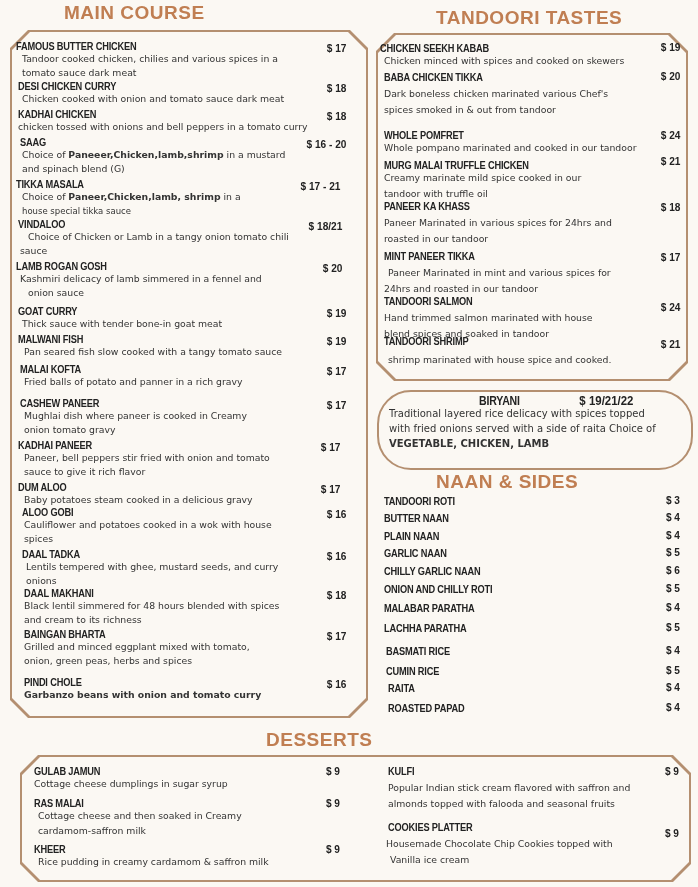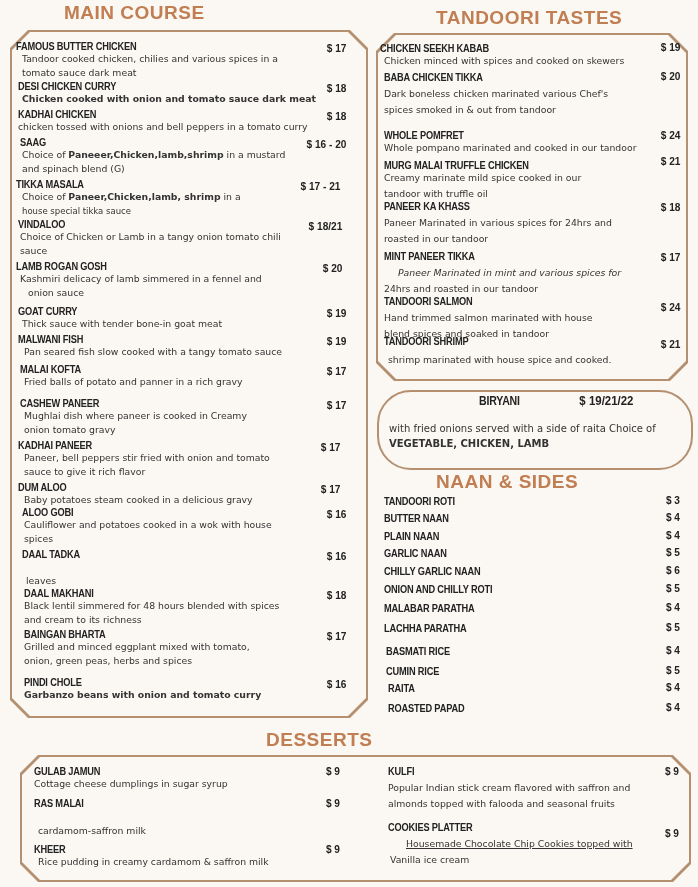--- a/index.html
+++ b/index.html
@@ -74,35 +74,35 @@
 <div class="oct-wrap oct" style="left:10px; top:30px; width:358px; height:688px;">
   <div class="inner oct"></div>
 </div>
 <div id="main-items" style="position:absolute; left:10px; top:30px; width:358px; height:688px;">
     <span class="name" style="left:6px; top:10px;">FAMOUS BUTTER CHICKEN</span>
     <span class="price" style="right:22px; top:12px;">$ 17</span>
     <span class="desc" style="left:12px; top:22px;">Tandoor cooked chicken, chilies and various spices in a</span>
     <span class="desc" style="left:12px; top:36px;"> tomato sauce dark meat</span>
     <span class="name" style="left:8px; top:50px;">DESI CHICKEN CURRY</span>
     <span class="price" style="right:22px; top:52px;">$ 18</span>
-    <span class="desc" style="left:12px; top:62px;font-weight:bold;">Chicken cooked with onion and tomato sauce dark meat</span>
+    <span class="desc" style="left:12px; top:62px;">Chicken cooked with onion and tomato sauce dark meat</span>
     <span class="name" style="left:8px; top:78px;">KADHAI CHICKEN</span>
     <span class="price" style="right:22px; top:80px;">$ 18</span>
     <span class="desc" style="left:8px; top:90px;">chicken tossed with onions and bell peppers in a tomato curry</span>
     <span class="name" style="left:10px; top:106px;">SAAG</span>
     <span class="price" style="right:22px; top:108px;">$ 16 - 20</span>
     <span class="desc" style="left:12px; top:118px;"><span>Choice of </span><b>Paneeer,Chicken,lamb,shrimp</b><span> in a mustard</span></span>
     <span class="desc" style="left:12px; top:132px; ">and spinach blend (G)</span>
     <span class="name" style="left:6px; top:148px;">TIKKA MASALA</span>
     <span class="price" style="right:28px; top:150px;">$ 17 - 21</span>
     <span class="desc" style="left:12px; top:160px;"><span>Choice of </span><b>Paneer,Chicken,lamb, shrimp</b><span> in a</span></span>
     <span class="desc" style="left:12px; top:174px; font-size:8.5px;">house special tikka sauce</span>
     <span class="name" style="left:8px; top:188px;">VINDALOO</span>
     <span class="price" style="right:26px; top:190px;">$ 18/21</span>
-    <span class="desc" style="left:10px; top:200px;">Choice of Chicken or Lamb in a tangy onion tomato chili</span>
+    <span class="desc" style="left:18px; top:200px;">Choice of Chicken or Lamb in a tangy onion tomato chili</span>
     <span class="desc" style="left:10px; top:214px;">sauce</span>
     <span class="name" style="left:6px; top:230px;">LAMB ROGAN GOSH</span>
     <span class="price" style="right:26px; top:232px;">$ 20</span>
     <span class="desc" style="left:10px; top:242px;">Kashmiri delicacy of lamb simmered in a fennel and</span>
     <span class="desc" style="left:10px; top:256px;margin-left:8px;">onion sauce</span>
     <span class="name" style="left:8px; top:275px;">GOAT CURRY</span>
     <span class="price" style="right:22px; top:277px;">$ 19</span>
     <span class="desc" style="left:12px; top:287px;">Thick sauce with tender bone-in goat meat</span>
     <span class="name" style="left:8px; top:303px;">MALWANI FISH</span>
     <span class="price" style="right:22px; top:305px;">$ 19</span>
@@ -120,21 +120,22 @@
     <span class="desc" style="left:14px; top:435px;">sauce to give it rich flavor</span>
     <span class="name" style="left:8px; top:451px;">DUM ALOO</span>
     <span class="price" style="right:28px; top:453px;">$ 17</span>
     <span class="desc" style="left:14px; top:463px;">Baby potatoes steam cooked in a delicious gravy</span>
     <span class="name" style="left:12px; top:476px;">ALOO GOBI</span>
     <span class="price" style="right:22px; top:478px;">$ 16</span>
     <span class="desc" style="left:14px; top:488px;">Cauliflower and potatoes cooked in a wok with house</span>
     <span class="desc" style="left:14px; top:502px;">spices</span>
     <span class="name" style="left:12px; top:518px;">DAAL TADKA</span>
     <span class="price" style="right:22px; top:520px;">$ 16</span>
-    <span class="desc" style="left:16px; top:544px;">leaves</span>
+    <span class="desc" style="left:16px; top:530px;">Lentils tempered with ghee, mustard seeds, and curry</span>
+    <span class="desc" style="left:16px; top:544px;">onions</span>
     <span class="name" style="left:14px; top:557px;">DAAL MAKHANI</span>
     <span class="price" style="right:22px; top:559px;">$ 18</span>
     <span class="desc" style="left:14px; top:569px;">Black lentil simmered for 48 hours blended with spices</span>
     <span class="desc" style="left:14px; top:583px;">and cream to its richness</span>
     <span class="name" style="left:14px; top:598px;">BAINGAN BHARTA</span>
     <span class="price" style="right:22px; top:600px;">$ 17</span>
     <span class="desc" style="left:14px; top:610px;">Grilled and minced eggplant mixed with tomato,</span>
     <span class="desc" style="left:14px; top:624px;">onion,  green peas, herbs and spices</span>
     <span class="name" style="left:14px; top:646px;">PINDI CHOLE</span>
     <span class="price" style="right:22px; top:648px;">$ 16</span>
@@ -158,34 +159,35 @@
     <span class="name" style="left:8px; top:126px;">MURG MALAI TRUFFLE CHICKEN</span>
     <span class="price" style="right:8px; top:122px;">$ 21</span>
     <span class="desc" style="left:8px; top:138px;">Creamy marinate mild spice cooked in our</span>
     <span class="desc" style="left:8px; top:154px;">tandoor with truffle oil</span>
     <span class="name" style="left:8px; top:167px;">PANEER KA KHASS</span>
     <span class="price" style="right:8px; top:168px;">$ 18</span>
     <span class="desc" style="left:8px; top:183px;">Paneer Marinated in various spices for 24hrs and</span>
     <span class="desc" style="left:8px; top:199px;">roasted in our tandoor</span>
     <span class="name" style="left:8px; top:217px;">MINT PANEER TIKKA</span>
     <span class="price" style="right:8px; top:218px;">$ 17</span>
-    <span class="desc" style="left:22px; top:233px;font-style:italic;">Paneer Marinated in mint and various spices for</span>
+    <span class="desc" style="left:12px; top:233px;">Paneer Marinated in mint and various spices for</span>
     <span class="desc" style="left:8px; top:249px;">24hrs and roasted in our tandoor</span>
     <span class="name" style="left:8px; top:262px;">TANDOORI SALMON</span>
     <span class="price" style="right:8px; top:268px;">$ 24</span>
     <span class="desc" style="left:8px; top:278px;">Hand trimmed salmon marinated with house</span>
     <span class="desc" style="left:8px; top:294px;">blend spices and soaked in tandoor</span>
     <span class="name" style="left:8px; top:302px;">TANDOORI SHRIMP</span>
     <span class="price" style="right:8px; top:305px;">$ 21</span>
     <span class="desc" style="left:12px; top:320px;">shrimp marinated with house spice and cooked.</span>
   </div>
 
 <div class="biryani">
   <span class="name" style="left:100px; top:2px; font-size:12px;">BIRYANI</span>
   <span class="price" style="right:58px; top:1px; font-size:13px;">$ 19/21/22</span>
+  <span class="desc" style="left:10px; top:15px; font-size:10px;">Traditional layered rice delicacy with spices topped</span>
   <span class="desc" style="left:10px; top:30px; font-size:10px;">with fried onions served with a side of raita Choice of</span>
   <span class="desc" style="left:10px; top:45px; font-size:10px; font-weight:bold;">VEGETABLE, CHICKEN, LAMB</span>
 </div>
 
 <div id="naan-items" style="position:absolute; left:376px; top:490px; width:312px; height:230px;">
     <span class="name" style="left:8px; top:5px;">TANDOORI ROTI</span>
     <span class="price" style="right:8px; top:4px;">$ 3</span>
     <span class="name" style="left:8px; top:22px;">BUTTER NAAN</span>
     <span class="price" style="right:8px; top:21px;">$ 4</span>
     <span class="name" style="left:8px; top:40px;">PLAIN NAAN</span>
@@ -212,27 +214,28 @@
 
 <div class="oct-wrap oct" style="left:20px; top:755px; width:671px; height:127px;">
   <div class="inner oct"></div>
 </div>
 <div id="dessert-left" style="position:absolute; left:20px; top:755px; width:330px; height:127px;">
     <span class="name" style="left:14px; top:10px;">GULAB JAMUN</span>
     <span class="price" style="right:10px; top:10px;">$ 9</span>
     <span class="desc" style="left:14px; top:22px;">Cottage cheese dumplings in sugar syrup</span>
     <span class="name" style="left:14px; top:42px;">RAS MALAI</span>
     <span class="price" style="right:10px; top:42px;">$ 9</span>
+    <span class="desc" style="left:18px; top:54px;">Cottage cheese and then soaked in Creamy</span>
     <span class="desc" style="left:18px; top:69px;">cardamom-saffron milk</span>
     <span class="name" style="left:14px; top:88px;">KHEER</span>
     <span class="price" style="right:10px; top:88px;">$ 9</span>
     <span class="desc" style="left:18px; top:100px;">Rice pudding in creamy cardamom &amp; saffron milk</span>
   </div>
 <div id="dessert-right" style="position:absolute; left:376px; top:755px; width:315px; height:127px;">
     <span class="name" style="left:12px; top:10px;">KULFI</span>
     <span class="price" style="right:12px; top:10px;">$ 9</span>
     <span class="desc" style="left:12px; top:26px;">Popular Indian stick cream flavored with saffron and</span>
     <span class="desc" style="left:12px; top:42px;">almonds topped with falooda and seasonal fruits</span>
     <span class="name" style="left:12px; top:66px;">COOKIES PLATTER</span>
     <span class="price" style="right:12px; top:72px;">$ 9</span>
-    <span class="desc" style="left:30px; top:82px;text-decoration:underline;">Housemade Chocolate Chip Cookies topped with</span>
+    <span class="desc" style="left:10px; top:82px;">Housemade Chocolate Chip Cookies topped with</span>
     <span class="desc" style="left:14px; top:98px;">Vanilla ice cream</span>
   </div>
 
 </body></html>

